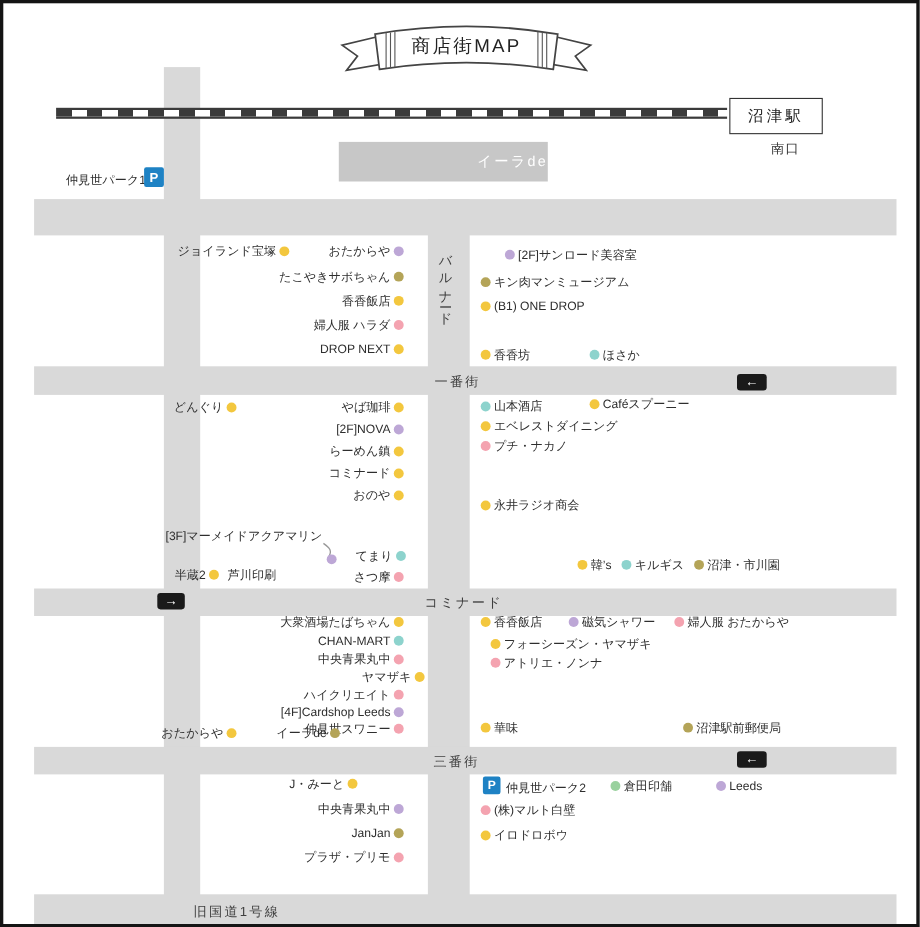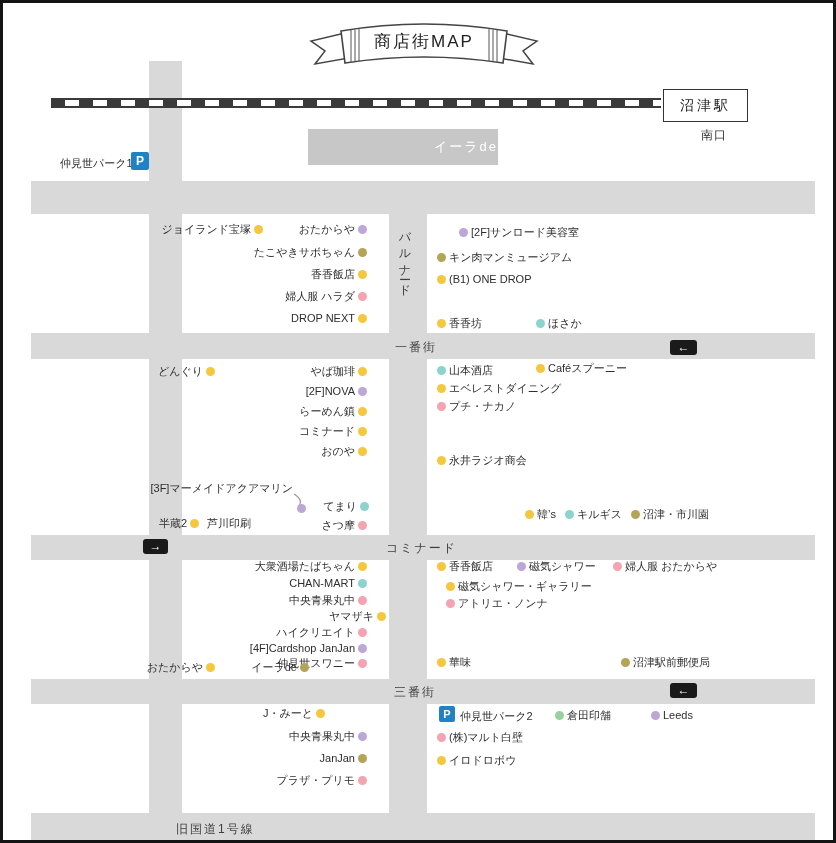--- a/index.html
+++ b/index.html
@@ -134,29 +134,29 @@
   <div class="sh la" style="top:450px;left:434px"><span class="dot" style="background-color: rgb(243, 199, 62);"></span><span>永井ラジオ商会</span></div>
   <div class="sh la" style="top:504px;left:522px"><span class="dot" style="background-color: rgb(243, 199, 62);"></span><span>韓’s</span></div>
   <div class="sh la" style="top:504px;left:562px"><span class="dot" style="background-color: rgb(141, 211, 205);"></span><span>キルギス</span></div>
   <div class="sh la" style="top:504px;left:628px"><span class="dot" style="background-color: rgb(180, 164, 88);"></span><span>沼津・市川園</span></div>
 
   <div class="sh ra" style="top:556px;right:466px"><span>大衆酒場たばちゃん</span><span class="dot" style="background-color: rgb(243, 199, 62);"></span></div>
   <div class="sh ra" style="top:573px;right:466px"><span>CHAN-MART</span><span class="dot" style="background-color: rgb(141, 211, 205);"></span></div>
   <div class="sh ra" style="top:590px;right:466px"><span>中央青果丸中</span><span class="dot" style="background-color: rgb(244, 163, 176);"></span></div>
   <div class="sh ra" style="top:606px;right:447px"><span>ヤマザキ</span><span class="dot" style="background-color: rgb(243, 199, 62);"></span></div>
   <div class="sh ra" style="top:622px;right:466px"><span>ハイクリエイト</span><span class="dot" style="background-color: rgb(244, 163, 176);"></span></div>
-  <div class="sh ra" style="top:638px;right:466px"><span>[4F]Cardshop JanJan</span><span class="dot" style="background-color: rgb(189, 167, 214);"></span></div>
+  <div class="sh ra" style="top:638px;right:466px"><span>[4F]Cardshop Leeds</span><span class="dot" style="background-color: rgb(189, 167, 214);"></span></div>
   <div class="sh ra" style="top:653px;right:466px"><span>仲見世スワニー</span><span class="dot" style="background-color: rgb(244, 163, 176);"></span></div>
   <div class="sh ra" style="top:657px;right:618px"><span>おたからや</span><span class="dot" style="background-color: rgb(243, 199, 62);"></span></div>
   <div class="sh ra" style="top:657px;right:524px"><span>イーラde</span><span class="dot" style="background-color: rgb(180, 164, 88);"></span></div>
 
   <div class="sh la" style="top:556px;left:434px"><span class="dot" style="background-color: rgb(243, 199, 62);"></span><span>香香飯店</span></div>
   <div class="sh la" style="top:556px;left:514px"><span class="dot" style="background-color: rgb(189, 167, 214);"></span><span>磁気シャワー</span></div>
   <div class="sh la" style="top:556px;left:610px"><span class="dot" style="background-color: rgb(244, 163, 176);"></span><span>婦人服 おたからや</span></div>
-  <div class="sh la" style="top:576px;left:443px"><span class="dot" style="background-color: rgb(243, 199, 62);"></span><span>磁気シャワー・ギャラリー</span></div>
+  <div class="sh la" style="top:576px;left:443px"><span class="dot" style="background-color: rgb(243, 199, 62);"></span><span>フォーシーズン・ヤマザキ</span></div>
   <div class="sh la" style="top:593px;left:443px"><span class="dot" style="background-color: rgb(244, 163, 176);"></span><span>アトリエ・ノンナ</span></div>
   <div class="sh la" style="top:652px;left:434px"><span class="dot" style="background-color: rgb(243, 199, 62);"></span><span>華味</span></div>
   <div class="sh la" style="top:652px;left:618px"><span class="dot" style="background-color: rgb(180, 164, 88);"></span><span>沼津駅前郵便局</span></div>
 
   <div class="sh ra" style="top:703px;right:508px"><span>J・みーと</span><span class="dot" style="background-color: rgb(243, 199, 62);"></span></div>
   <div class="sh ra" style="top:726px;right:466px"><span>中央青果丸中</span><span class="dot" style="background-color: rgb(189, 167, 214);"></span></div>
   <div class="sh ra" style="top:748px;right:466px"><span>JanJan</span><span class="dot" style="background-color: rgb(180, 164, 88);"></span></div>
   <div class="sh ra" style="top:770px;right:466px"><span>プラザ・プリモ</span><span class="dot" style="background-color: rgb(244, 163, 176);"></span></div>
 
   <div class="pbox small" style="left: 436px; top: 703px; background-color: rgb(30, 130, 196);">P</div>

